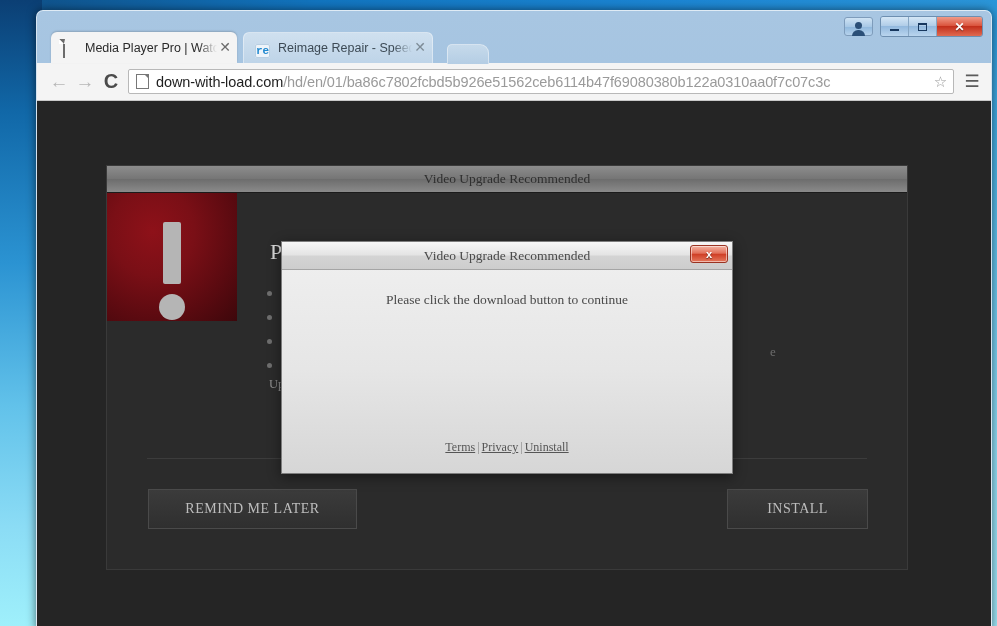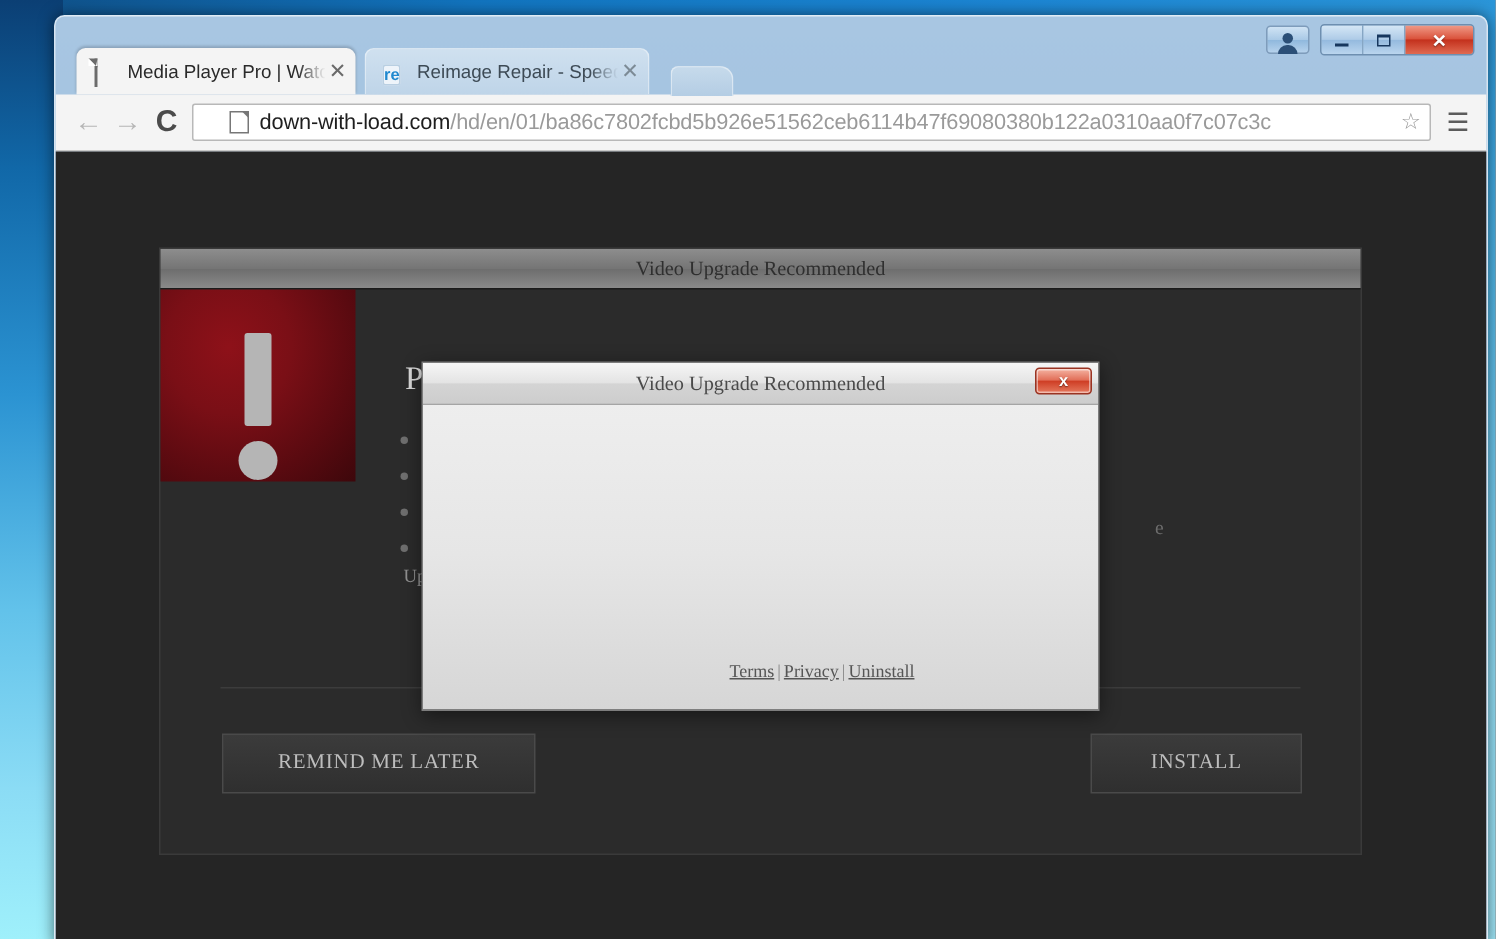--- a/index.html
+++ b/index.html
@@ -115,21 +115,21 @@
   .favicon-re {
     width: 16px; height: 16px;
     background: #eef4fa;
     border: 1px solid #b9cfe2;
     border-radius: 2px;
     color: #2189cf;
     font-size: 11px;
     font-weight: bold;
     line-height: 15px;
     text-align: center;
-    font-family: Liberation Sans, sans-serif;
+    font-family: Liberation Mono, monospace;
     box-sizing: border-box;
   }
   .tab-title {
     flex: 1 1 auto;
     font-size: 12.5px;
     color: #2a2a2a;
     white-space: nowrap;
     overflow: hidden;
     line-height: 30px;
     -webkit-mask-image: linear-gradient(to right, #000 86%, transparent 100%);
@@ -235,21 +235,21 @@
   }
   .nav-btn.reload { color: #4b4b4b; font-size: 20px; font-weight: bold; margin-right: 4px; }
   #omnibox {
     flex: 1 1 auto;
     height: 25px;
     background: #ffffff;
     border: 1px solid #b8b8b8;
     border-radius: 2px;
     display: flex;
     align-items: center;
-    padding: 0 4px 0 24px;
+    padding: 0 4px 0 7px;
     box-sizing: border-box;
     margin-right: 8px;
     overflow: hidden;
   }
   #omnibox-pageicon {
     width: 11px; height: 13px;
     border: 1px solid #777;
     background: #fff;
     flex: 0 0 11px;
     margin-right: 7px;
@@ -459,21 +459,20 @@
     text-shadow: 0 1px 2px rgba(0,0,0,0.35);
   }
   #modal-links {
     position: absolute;
     left: 0; top: 198px;
     width: 100%;
     text-align: center;
     font-family: "Liberation Serif", serif;
     font-size: 12px;
     color: #555;
-    padding-left: 41px;
   }
   #modal-links a {
     color: #555;
     text-decoration: underline;
   }
   .link-sep { color: #888; padding: 0 2px; }
 </style>
 </head>
 <body>
 
@@ -563,20 +562,21 @@
     </div>
 
     <div id="modal-dialog">
       <div id="modal-titlebar">
         <span id="modal-title">Video Upgrade Recommended</span>
         <div id="modal-close">
           <span>x</span>
         </div>
       </div>
 
+      <div id="modal-sub">Please click the download button to continue</div>
 
 
       <div id="modal-links">
         <a href="#">Terms</a><span class="link-sep">|</span><a href="#">Privacy</a><span class="link-sep">|</span><a href="#">Uninstall</a>
       </div>
     </div>
 
   </div>
 </div>
 

